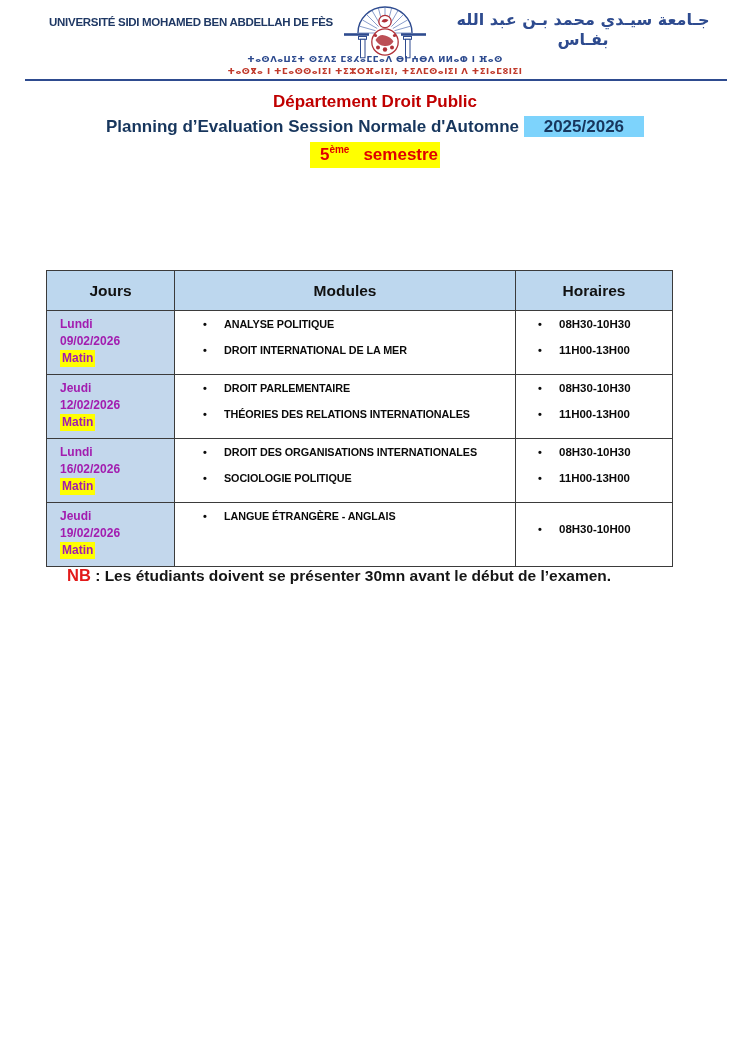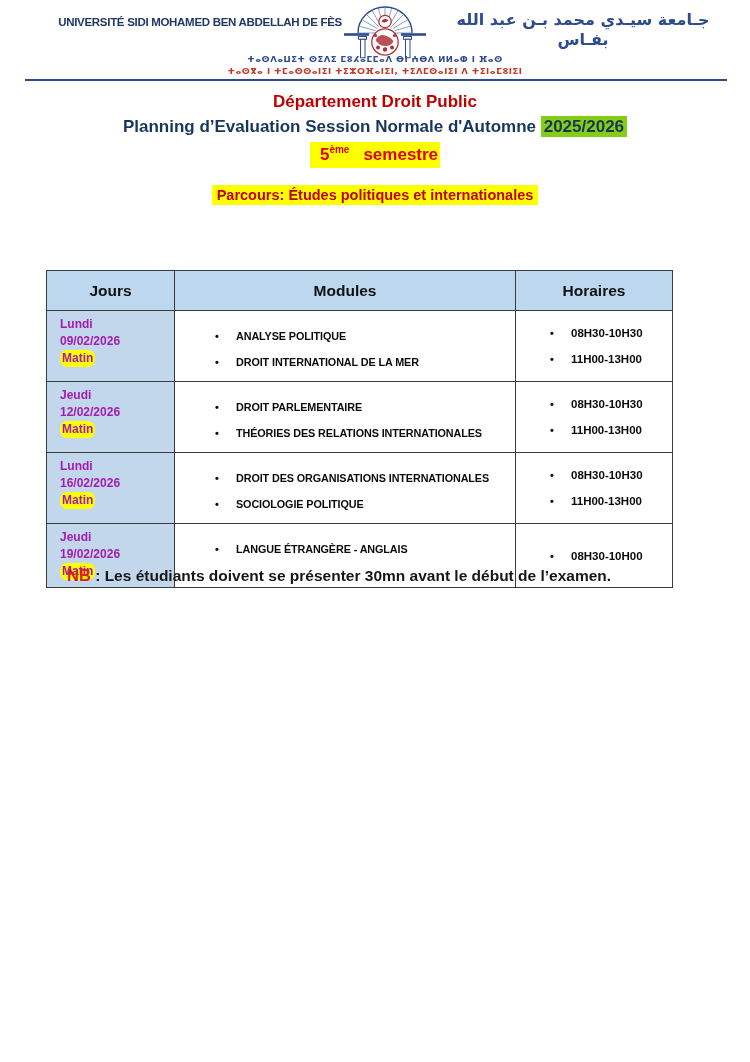--- a/index.html
+++ b/index.html
@@ -4,21 +4,21 @@
 <style>
   html,body { margin:0; padding:0; background:#e8e8e8; }
   .page {
     position:relative; width:750px; height:1062px; margin:0 auto;
     background:#ffffff; overflow:hidden;
     font-family:"Liberation Sans", sans-serif;
     -webkit-font-smoothing:antialiased;
   }
 
   
-  .hdr-left { position:absolute; left:40px; top:15px; width:302px; text-align:right; }
+  .hdr-left { position:absolute; left:40px; top:15px; width:302px; text-align:center; }
   .uni-fr { color:#1F3864; font-weight:bold; font-size:11.5px; letter-spacing:-0.3px; line-height:1.35; }
   .fac-fr { color:#C00000; font-weight:bold; font-size:9.4px; letter-spacing:-0.2px; margin-top:4px; }
 
   .hdr-logo { position:absolute; left:344px; top:3px; width:82px; height:56px; }
 
   .hdr-right { position:absolute; left:438px; top:10px; width:290px; text-align:center; }
   .uni-ar { color:#2E4B8F; font-weight:bold; font-size:16px; line-height:1.25;
             font-family:"DejaVu Sans", sans-serif; direction:rtl; }
   .fac-ar { color:#C00000; font-weight:bold; font-size:11.5px; margin-top:3px;
             font-family:"DejaVu Sans", sans-serif; direction:rtl; }
@@ -28,43 +28,43 @@
   .tif-1 { top:54px; color:#2E4B8F; }
   .tif-2 { top:66px; color:#C0392B; }
 
   .hdr-rule { position:absolute; top:79px; left:25px; width:702px; height:2px; background:#2E4B8F; }
 
   
   .t-dept { position:absolute; top:92px; left:0; width:100%; text-align:center;
             color:#C00000; font-weight:bold; font-size:17px; }
   .t-planning { position:absolute; top:117px; left:0; width:100%; text-align:center;
             color:#17365D; font-weight:bold; font-size:17px; }
-  .hl { background:#84cc16; padding:1px 3px; }
+  .hl { background:#7dd3fc; padding:1px 20px; }
   .t-sem { position:absolute; top:142px; left:0; width:100%; text-align:center; }
   .t-sem .box { display:inline-block; background:#FFFF00; padding:2px 2px 3px 10px;
             color:#E00000; font-weight:bold; font-size:17px; }
   .t-sem sup { font-size:10px; }
   .t-sem .sem-word { margin-left:14px; }
   .t-parcours { position:absolute; top:185px; left:0; width:100%; text-align:center; }
   .t-parcours .box { display:inline-block; background:#FFFF00; padding:2px 5px;
             color:#C00000; font-weight:bold; font-size:14.5px; }
 
   
   table.sched { position:absolute; top:270px; left:46px; width:626px;
             border-collapse:collapse; table-layout:fixed; }
   .sched col.c-jours { width:128px; } .sched col.c-mod { width:341px; } .sched col.c-hor { width:157px; }
   .sched th, .sched td { border:1px solid #3b3b3b; }
   .sched th { height:37px; background:#BDD7EE; color:#111; font-weight:bold; font-size:15.5px; text-align:center; }
   .sched td { height:58px; padding:0; }
   td.jours { background:#C3D7EC; vertical-align:top; padding:5px 4px 0 13px;
             color:#a21caf; font-weight:bold; font-size:12px; line-height:1.42; }
-  td.jours .period { background:#FFFF00; padding:0 2px; display:inline-block;border-radius:7px; }
+  td.jours .period { background:#FFFF00; padding:0 2px; display:inline-block; }
   td.mods { background:#fff; vertical-align:top; }
   td.hors { background:#fff; vertical-align:middle; }
-  ul.blist { list-style:none; margin:12px; padding:0; }
+  ul.blist { list-style:none; margin:0; padding:0; }
   td.mods ul.blist { padding:6px 0 0 28px; }
   td.hors ul.blist { padding:0 0 0 22px; }
   ul.blist li { margin:0 0 12px 0; line-height:14px; white-space:nowrap;
             color:#0a0a0a; font-weight:bold; }
   td.mods li { font-size:10.8px; letter-spacing:-0.1px; }
   td.hors li { font-size:11.5px; }
   ul.blist .blt { display:inline-block; width:21px; font-size:11px; }
 
   
   .nb { position:absolute; top:566px; left:67px; font-weight:bold; font-size:15.5px; color:#161616; }
@@ -132,23 +132,20 @@
   <div class="hdr-rule"></div>
 
   <div class="t-dept">Département Droit Public</div>
 
   <div class="t-planning"><span>Planning d’Evaluation Session Normale d'Automne</span> <span class="hl">2025/2026</span></div>
 
   <div class="t-sem">
     <span class="box"><span>5</span><sup>ème</sup><span class="sem-word">semestre</span></span>
   </div>
 
-  <div class="t-parcours">
-    <span class="box">Parcours: Études politiques et internationales</span>
-  </div>
 
   <table class="sched">
     <colgroup>
         <col class="c-jours">
         <col class="c-mod">
         <col class="c-hor">
       </colgroup>
     <thead>
       <tr>
         <th>Jours</th>

